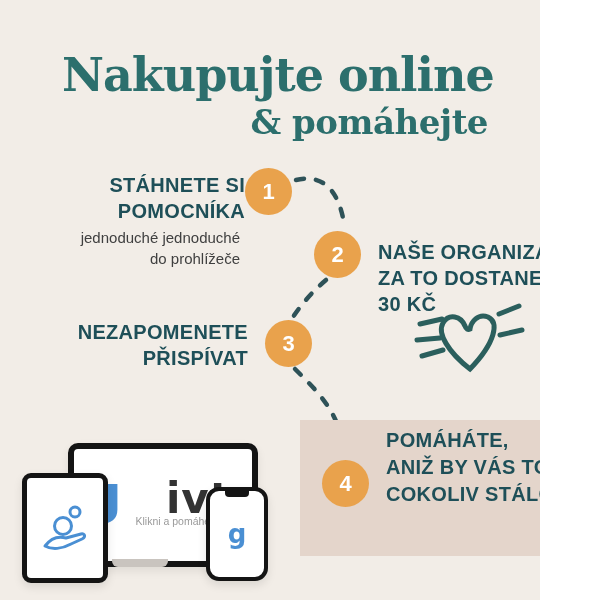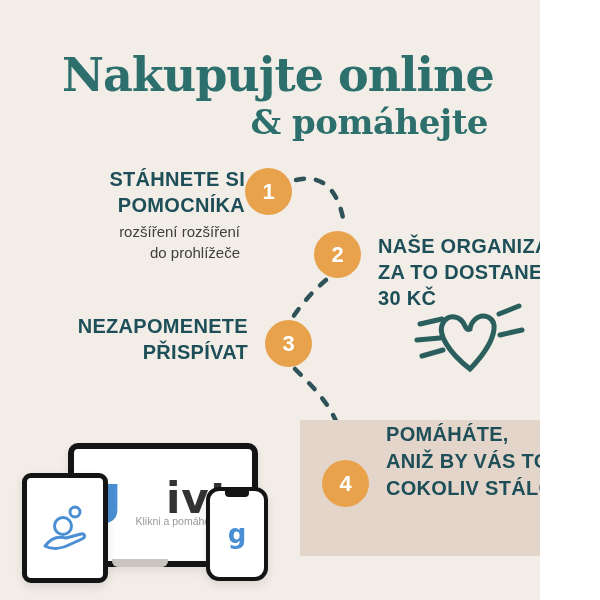--- a/index.html
+++ b/index.html
@@ -4,21 +4,21 @@
 <style>
   html,body{margin:0;padding:0;}
   #canvas{
     position:relative;
     width:540px;height:600px;
     background:#f2ede7;
     overflow:hidden;
     font-family:"Liberation Sans",sans-serif;
   }
   .abs{position:absolute;}
-  .preline{white-space:pre-line;}
+  .preline{white-space:pre-line;margin-top:6px;}
 
   
   .main-title{
     font-family:"DejaVu Serif",serif;
     font-weight:bold;
     color:#2c6f6d;
     font-size:46px;
     line-height:1;
     letter-spacing:-1px;
   }
@@ -162,21 +162,21 @@
     </g>
   </svg>
 
   <div class="abs main-title" style="left:62px;top:52px;">Nakupujte online</div>
   <div class="abs sub-title" style="right:52px;top:105px;">&amp; pomáhejte</div>
 
   <div class="pink-block"></div>
 
   <div class="abs step-heading ta-right preline" style="left:40px;top:166px;width:205px;">STÁHNETE SI
 POMOCNÍKA</div>
-  <div class="abs step-sub ta-right preline" style="left:35px;top:221px;width:205px;">rozšíření rozšíření
+  <div class="abs step-sub ta-right preline" style="left:35px;top:221px;width:205px;">jednoduché jednoduché
 do prohlížeče</div>
   <div class="num-circle" style="left:245px;top:168px;">
     <span>1</span>
   </div>
 
   <div class="abs step-heading ta-left preline" style="left:378px;top:233px;width:215px;">NAŠE ORGANIZACE
 ZA TO DOSTANE
 30 KČ</div>
   <div class="num-circle" style="left:314px;top:231px;">
     <span>2</span>

